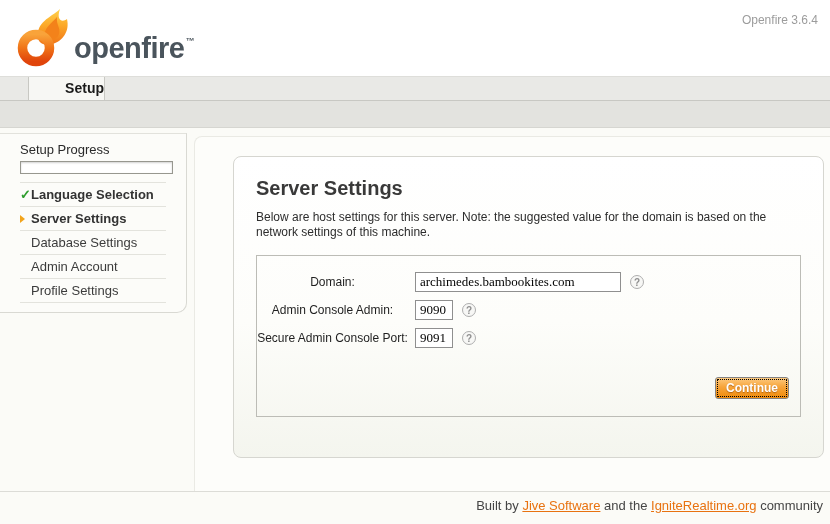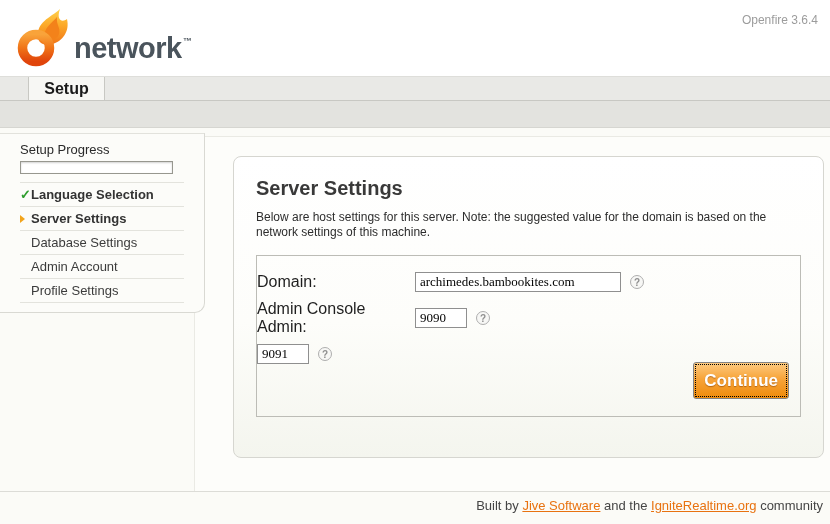--- a/index.html
+++ b/index.html
@@ -26,41 +26,41 @@
   }
 
   
   .tabbar {
     height:25px; background:#e9e9e6;
     border-top:1px solid #dededa;
     border-bottom:1px solid #c8c8c3;
     display:flex;
   }
   .tab {
-    margin-left:28px; width:77px; text-align:center;
-    line-height:23px; font-size:16px; font-weight:bold; color:#1a1a1a;
+    margin-left:28px; width:77px; text-align:right;
+    line-height:23px; font-size:14px; font-weight:bold; color:#1a1a1a;
     background:#f7f7f4;
     border-left:1px solid #c8c8c3; border-right:1px solid #c8c8c3;
     cursor:default;
   }
   .band { height:27px; background:#e3e3df; border-bottom:1px solid #d6d6d1; }
 
   
   .content { position:absolute; left:0; top:129px; right:0; bottom:0; background:#fbfbf7; }
 
   .outer-container {
     position:absolute; left:194px; top:7px; right:0; height:355px;
     background:#fdfdfa;
     border-left:1px solid #eaeae4; border-top:1px solid #eaeae4;
     border-radius:8px 0 0 0;
   }
 
   
   .sidebar {
-    position:absolute; left:0; top:4px; width:205px; height:180px;
+    position:absolute; left:0; top:4px; width:187px; height:180px;
     background:#fcfcf9;
     border-top:1px solid #e2e2dc;
     border-right:1px solid #d9d9d3;
     border-bottom:1px solid #d9d9d3;
     border-radius:0 0 10px 0;
     padding:8px 20px 0 20px;
     font-size:13px;
   }
   .sidebar-title { color:#2a2a2a; height:19px; }
   .progress-track {
@@ -93,42 +93,42 @@
     padding:0 22px;
   }
   .panel h1 { margin-top:20px; font-size:20px; color:#393939; }
   .panel-desc { margin-top:10px; font-size:12px; line-height:15px; color:#2d2d2d; }
 
   .formbox {
     margin-top:15px; height:162px; border:1px solid #bcbcb6;
     position:relative; padding-top:16px;
   }
   .frow { display:flex; align-items:center; margin-bottom:8px; }
-  .frow label { flex:0 0 158px; text-align:left; padding-right:7px; font-size:16px; color:#1f1f1f; }
+  .frow label { flex:0 0 158px; text-align:center; padding-right:7px; font-size:12px; color:#1f1f1f; }
   .frow input {
     height:20px; border:1px solid #8f8f8f; background:#fff;
     font-family:Liberation Serif, serif; font-size:13px; color:#000;
     padding:0 4px; border-radius:0;
   }
   .frow input.wide { width:206px; }
-  .frow input.narrow { width:52px; }
+  .frow input.narrow { width:38px; }
   .help {
     margin-left:9px; width:14px; height:14px; border-radius:50%;
     border:1px solid #aeaeae; background:#f7f7f5;
     font-size:10px; font-weight:bold; color:#8f8f8f;
     display:flex; align-items:center; justify-content:center;
     cursor:pointer;
   }
   .btn-continue {
     position:absolute; right:11px; bottom:17px;
-    height:37px; padding:0 10px;
+    height:22px; padding:0 10px;
     background:linear-gradient(180deg,#fdca80 0%, #f7a43a 45%, #ef8b0b 100%);
     border:1px solid #838383; border-radius:3px;
     font-family:"Liberation Sans", sans-serif;
-    font-size:17px; font-weight:bold; color:#ffffff;
+    font-size:12px; font-weight:bold; color:#ffffff;
     text-shadow:0 1px 1px rgba(130,60,0,.55);
     outline:1px dotted #000; outline-offset:-3px;
     cursor:pointer;
   }
 
   
   .footer {
     position:absolute; left:0; right:0; top:362px;
     border-top:1px solid #dcdcd7;
     padding:6px 7px 0 0;
@@ -156,21 +156,21 @@
           <stop offset="1" stop-color="#f07418"></stop>
         </linearGradient>
       </defs>
 
       <path d="M28 30 C26 14 40 10 50 1 C46 12 52 15 57 11 C60 24 52 33 43 36 C35 38 29 36 28 30 Z" fill="url(#gflame)"></path>
 
       <path d="M34 30 C34 19 42 15 47 9 C46 17 51 20 49 26 C47 32 38 35 34 30 Z" fill="#f3821a"></path>
 
       <circle cx="26" cy="40" r="13.5" fill="none" stroke="url(#gring)" stroke-width="9.5"></circle>
     </svg>
-    <span class="logo-text"><span>network</span><span class="logo-tm">™</span></span>
+    <span class="logo-text"><span>openfire</span><span class="logo-tm">™</span></span>
   </div>
   <div class="version">Openfire 3.6.4</div>
 </div>
 
 <div class="tabbar">
   <div class="tab">Setup</div>
 </div>
 <div class="band"></div>
 
 <div class="content">
@@ -222,20 +222,21 @@
         <label>Domain:</label>
         <input class="wide" type="text" value="archimedes.bambookites.com" style="">
         <span class="help">?</span>
       </div>
       <div class="frow">
         <label>Admin Console Admin:</label>
         <input class="narrow" type="text" value="9090" style="">
         <span class="help">?</span>
       </div>
       <div class="frow">
+        <label>Secure Admin Console Port:</label>
         <input class="narrow" type="text" value="9091" style="">
         <span class="help">?</span>
       </div>
       <button class="btn-continue">Continue</button>
     </div>
   </section>
 
   <div class="footer">
     <span>Built by </span><a>Jive Software</a><span> and the </span><a>IgniteRealtime.org</a><span> community</span>
   </div>

